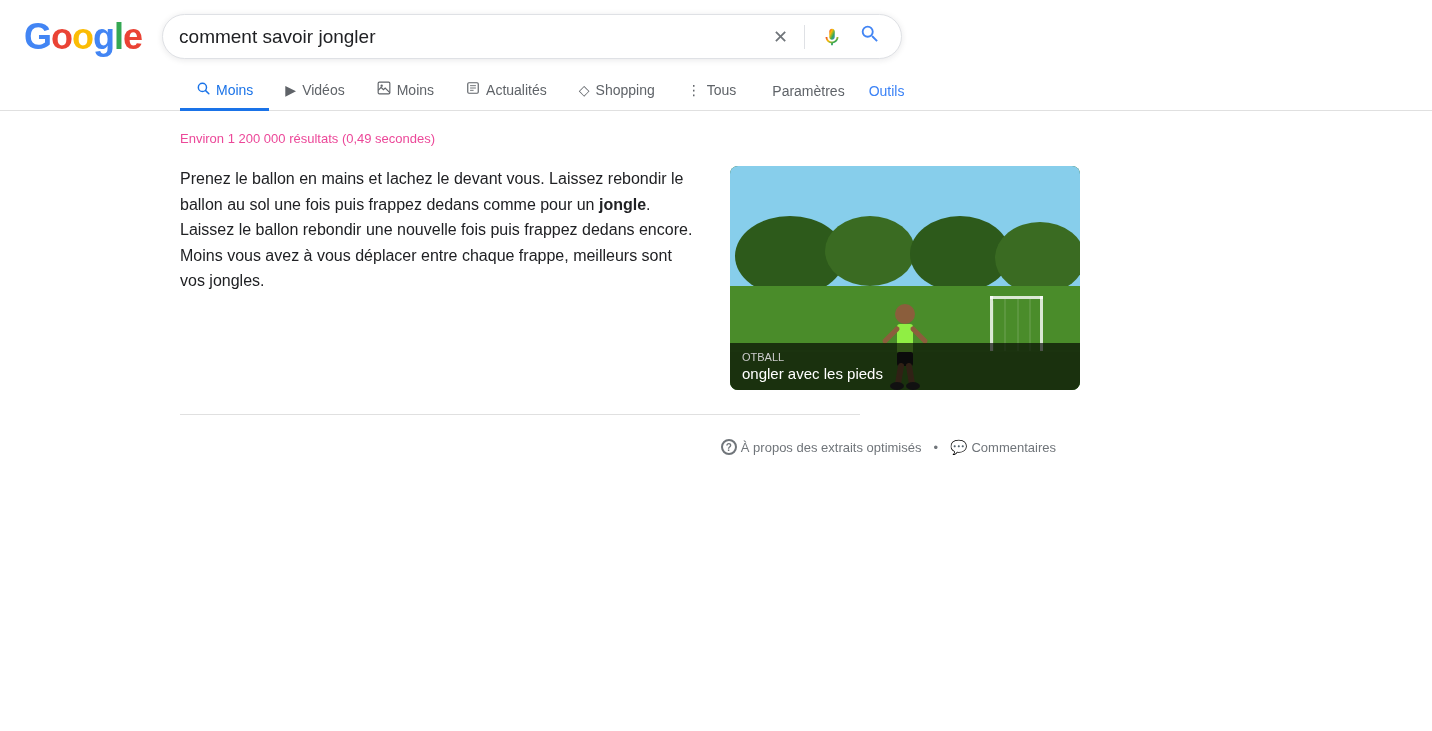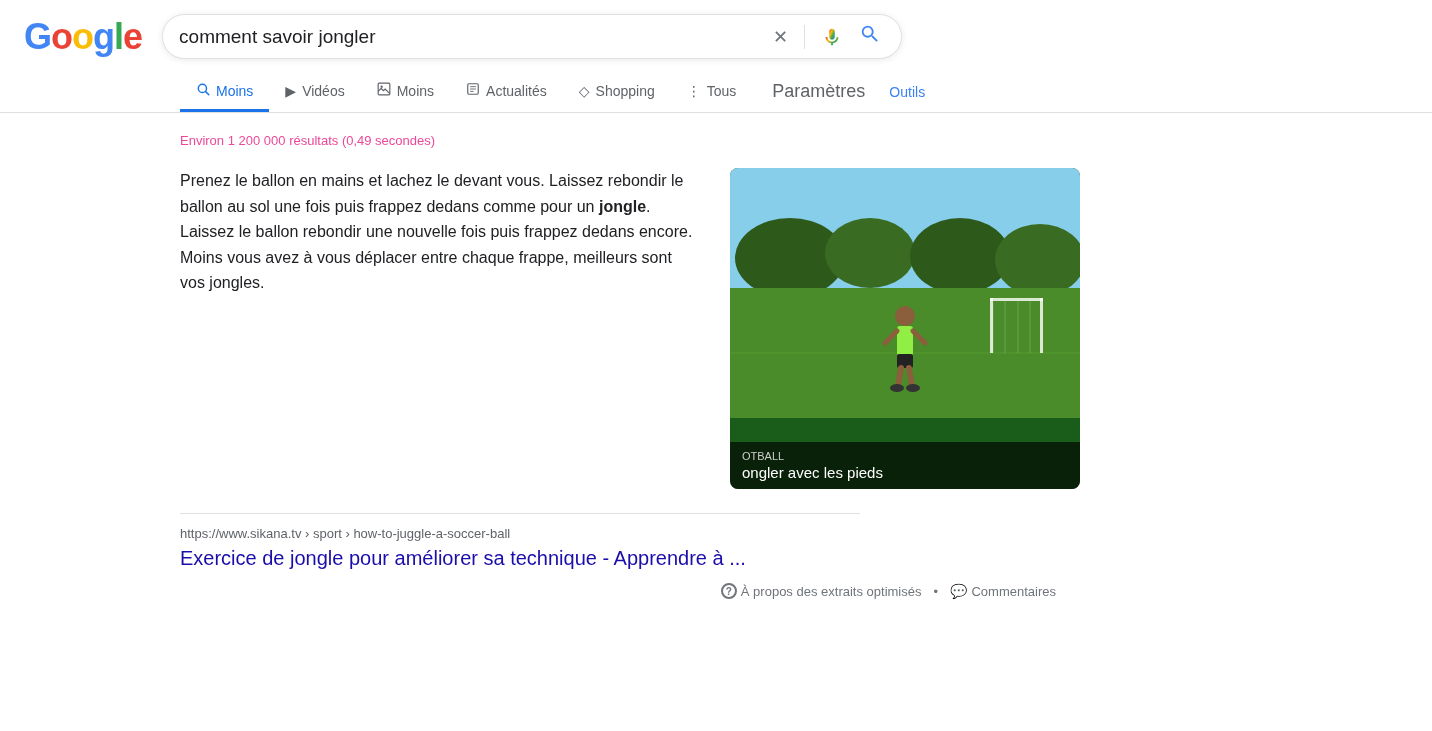--- a/index.html
+++ b/index.html
@@ -99,21 +99,21 @@
     .nav-tab.active {
       color: #1a73e8;
       border-bottom: 3px solid #1a73e8;
     }
     .nav-tab-icon { font-size: 14px; }
     .nav-settings {
       margin-left: 8px;
       color: #5f6368;
       cursor: pointer;
       padding: 10px 12px;
-      font-size: 18px;
+      font-size: 14px;
     }
     .nav-tools {
       color: #3b82f6;
       cursor: pointer;
       padding: 10px 12px;
       font-size: 14px;
     }
 
     
     .main-content {
@@ -135,21 +135,21 @@
       max-width: 900px;
     }
     .snippet-text {
       flex: 1;
       font-size: 16px;
       line-height: 1.6;
       color: #202124;
     }
     .snippet-image {
       width: 350px;
-      height: 321px;
+      height: 224px;
       flex-shrink: 0;
       border-radius: 8px;
       overflow: hidden;
       position: relative;
       background: #1a5c1a;
       margin-left: 19px;
     }
     .video-label {
       position: absolute;
       bottom: 0;
@@ -366,24 +366,20 @@
       </svg>
       <div class="video-label">
         <span class="video-label-small">OTBALL</span>
         <span>ongler avec les pieds</span>
       </div>
     </div>
   </div>
 
   <div class="snippet-divider"></div>
 
-  <div class="search-result">
-    <div class="result-url">https://www.sikana.tv › sport › how-to-juggle-a-soccer-ball</div>
-    <a class="result-title">Exercice de jongle pour améliorer sa technique - Apprendre à ...</a>
-  </div>
 
   <div class="footer-bar">
     <span class="footer-link">
       <span class="footer-icon-circle">?</span>
       <span>À propos des extraits optimisés</span>
     </span>
     <span class="footer-separator">•</span>
     <span class="footer-link">
       <span class="footer-comment-icon">💬</span>
       <span>Commentaires</span>

